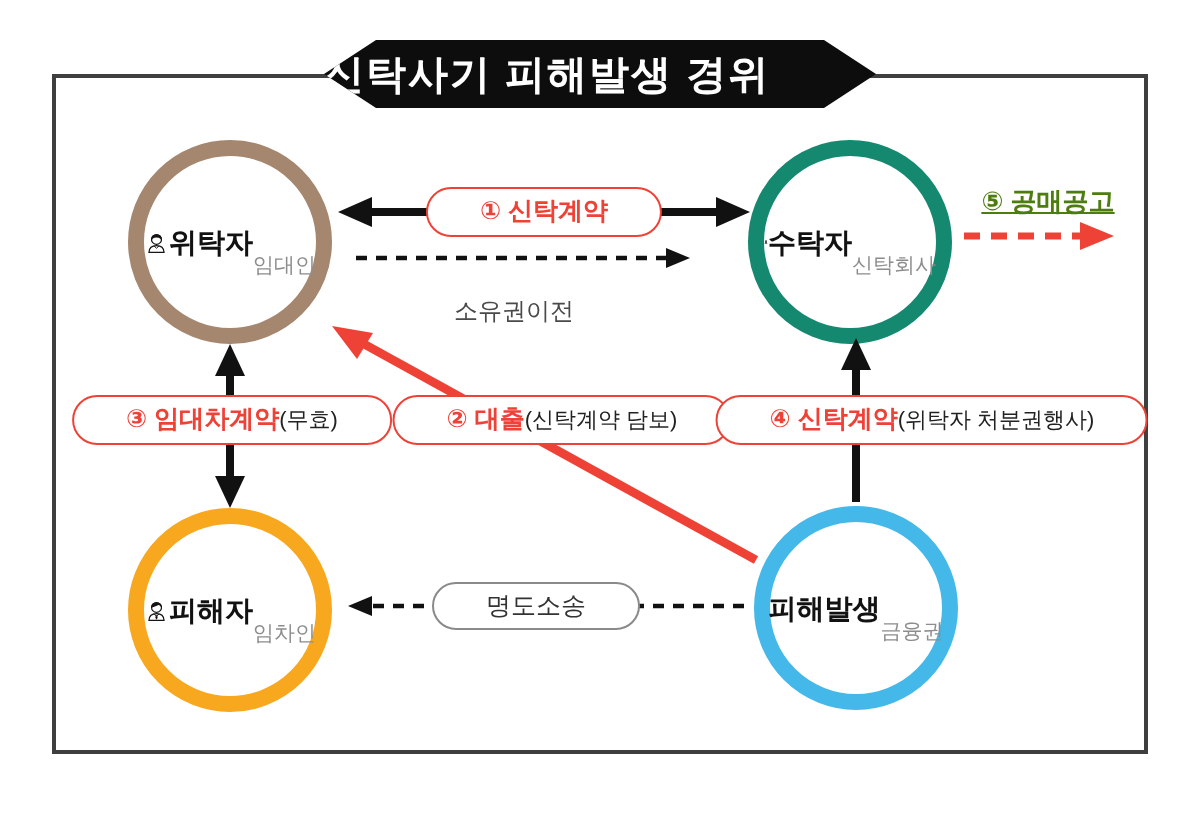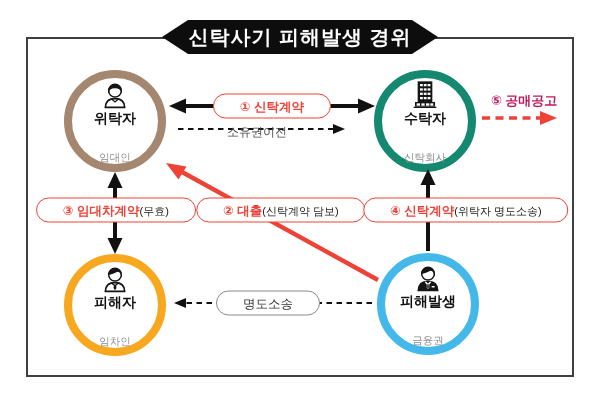--- a/index.html
+++ b/index.html
@@ -5,26 +5,26 @@
   * { margin:0; padding:0; box-sizing:border-box; }
   html,body { background:#ffffff; font-family:"Liberation Sans","DejaVu Sans",sans-serif; }
   .stage { position:relative; width:600px; height:407px; background:#fff; overflow:hidden; }
 
   .frame { position:absolute; left:26px; top:37px; width:548px; height:340px;
            border:2px solid #3f3f3f; background:#fff; }
 
   .banner { position:absolute; left:162px; top:20px; width:276px; height:34px;
             background:#0d0d0d; z-index:6;
             clip-path:polygon(0 50%, 26px 0, calc(100% - 26px) 0, 100% 50%, calc(100% - 26px) 100%, 26px 100%);
-            display:flex; align-items:center; justify-content:center; }
+            display:flex; align-items:center; }
   .banner span { color:#fff; font-size:20px; font-weight:bold; letter-spacing:1px; }
 
   .node { position:absolute; width:102px; height:102px; border-radius:50%;
           background:#fff; border-style:solid; border-width:8px; z-index:3;
-          display:flex; flex-direction:column; align-items:center; justify-content:center; }
+          display:flex; flex-direction:row; align-items:center; justify-content:center; }
   .node svg { width:42px; height:42px; margin-bottom:1px; }
   .node .nm { font-size:14px; font-weight:bold; color:#121212; line-height:15px; white-space:nowrap; }
   .node .sub { font-size:10.5px; color:#8d8d8d; line-height:13px; white-space:nowrap;margin-top:25px; }
   .n-truster { left:64px; top:70px; border-color:#a5866e; }
   .n-trustee { left:374px; top:70px; border-color:#15896f; }
   .n-victim  { left:64px; top:254px; border-color:#f7a81f; }
   .n-benef   { left:377px; top:253px; border-color:#44b8e8; }
 
   svg.arrows { position:absolute; left:0; top:0; width:600px; height:407px; z-index:4; pointer-events:none; }
 
@@ -32,21 +32,21 @@
           background:#fff; border:1.6px solid #ee4237; border-radius:14px;
           padding:3px 26px; white-space:nowrap; line-height:15px; }
   .pill .pm { color:#ee4237; font-size:12.5px; font-weight:bold; }
   .pill .pp { color:#222; font-size:11px; }
   .pill-gray { border-color:#8a8a8a; }
   .pill-gray .pm { color:#333; font-weight:normal; font-size:12.5px;margin-top:24px; }
 
   .flabel { position:absolute; transform:translate(-50%,-50%); z-index:5;
             white-space:nowrap; background:transparent; }
   .l-own { font-size:12px; color:#4a4a4a; }
-  .l-auction { font-size:13px; font-weight:bold; color:#be185d; }
+  .l-auction { font-size:13px; font-weight:bold; color:#4d7c0f;text-decoration:underline; }
 </style>
 </head>
 <body>
 
 <div class="stage">
 
   <div class="frame"></div>
 
   <div class="banner">
     <span>신탁사기 피해발생 경위</span>
@@ -141,33 +141,33 @@
     <polygon points="428,169 420.5,185 435.5,185" fill="#111"></polygon>
 
     <line x1="372" y1="303" x2="186" y2="303" stroke="#111" stroke-width="2.2" stroke-dasharray="5.5 4.5"></line>
     <polygon points="174,303 186,298 186,308" fill="#111"></polygon>
   </svg>
 
   <div class="pill" style="left:272px; top:106px;">
     <span class="pm">① 신탁계약</span><span class="pp"></span>
   </div>
 
-  <div class="flabel l-own" style="left:257px; top:132px;">소유권이전</div>
+  <div class="flabel l-own" style="left:257px; top:156px;">소유권이전</div>
 
   <div class="flabel l-auction" style="left:524px; top:101px;">⑤ 공매공고</div>
 
   <div class="pill" style="left:281px; top:210px;">
     <span class="pm">② 대출</span><span class="pp">(신탁계약 담보)</span>
   </div>
 
   <div class="pill" style="left:116px; top:210px;">
     <span class="pm">③ 임대차계약</span><span class="pp">(무효)</span>
   </div>
 
   <div class="pill" style="left:466px; top:210px;">
-    <span class="pm">④ 신탁계약</span><span class="pp">(위탁자 명도소송)</span>
+    <span class="pm">④ 신탁계약</span><span class="pp">(위탁자 처분권행사)</span>
   </div>
 
   <div class="pill pill-gray" style="left:268px; top:303px;">
     <span class="pm">명도소송</span>
   </div>
 
 </div>
 
 </body></html>

